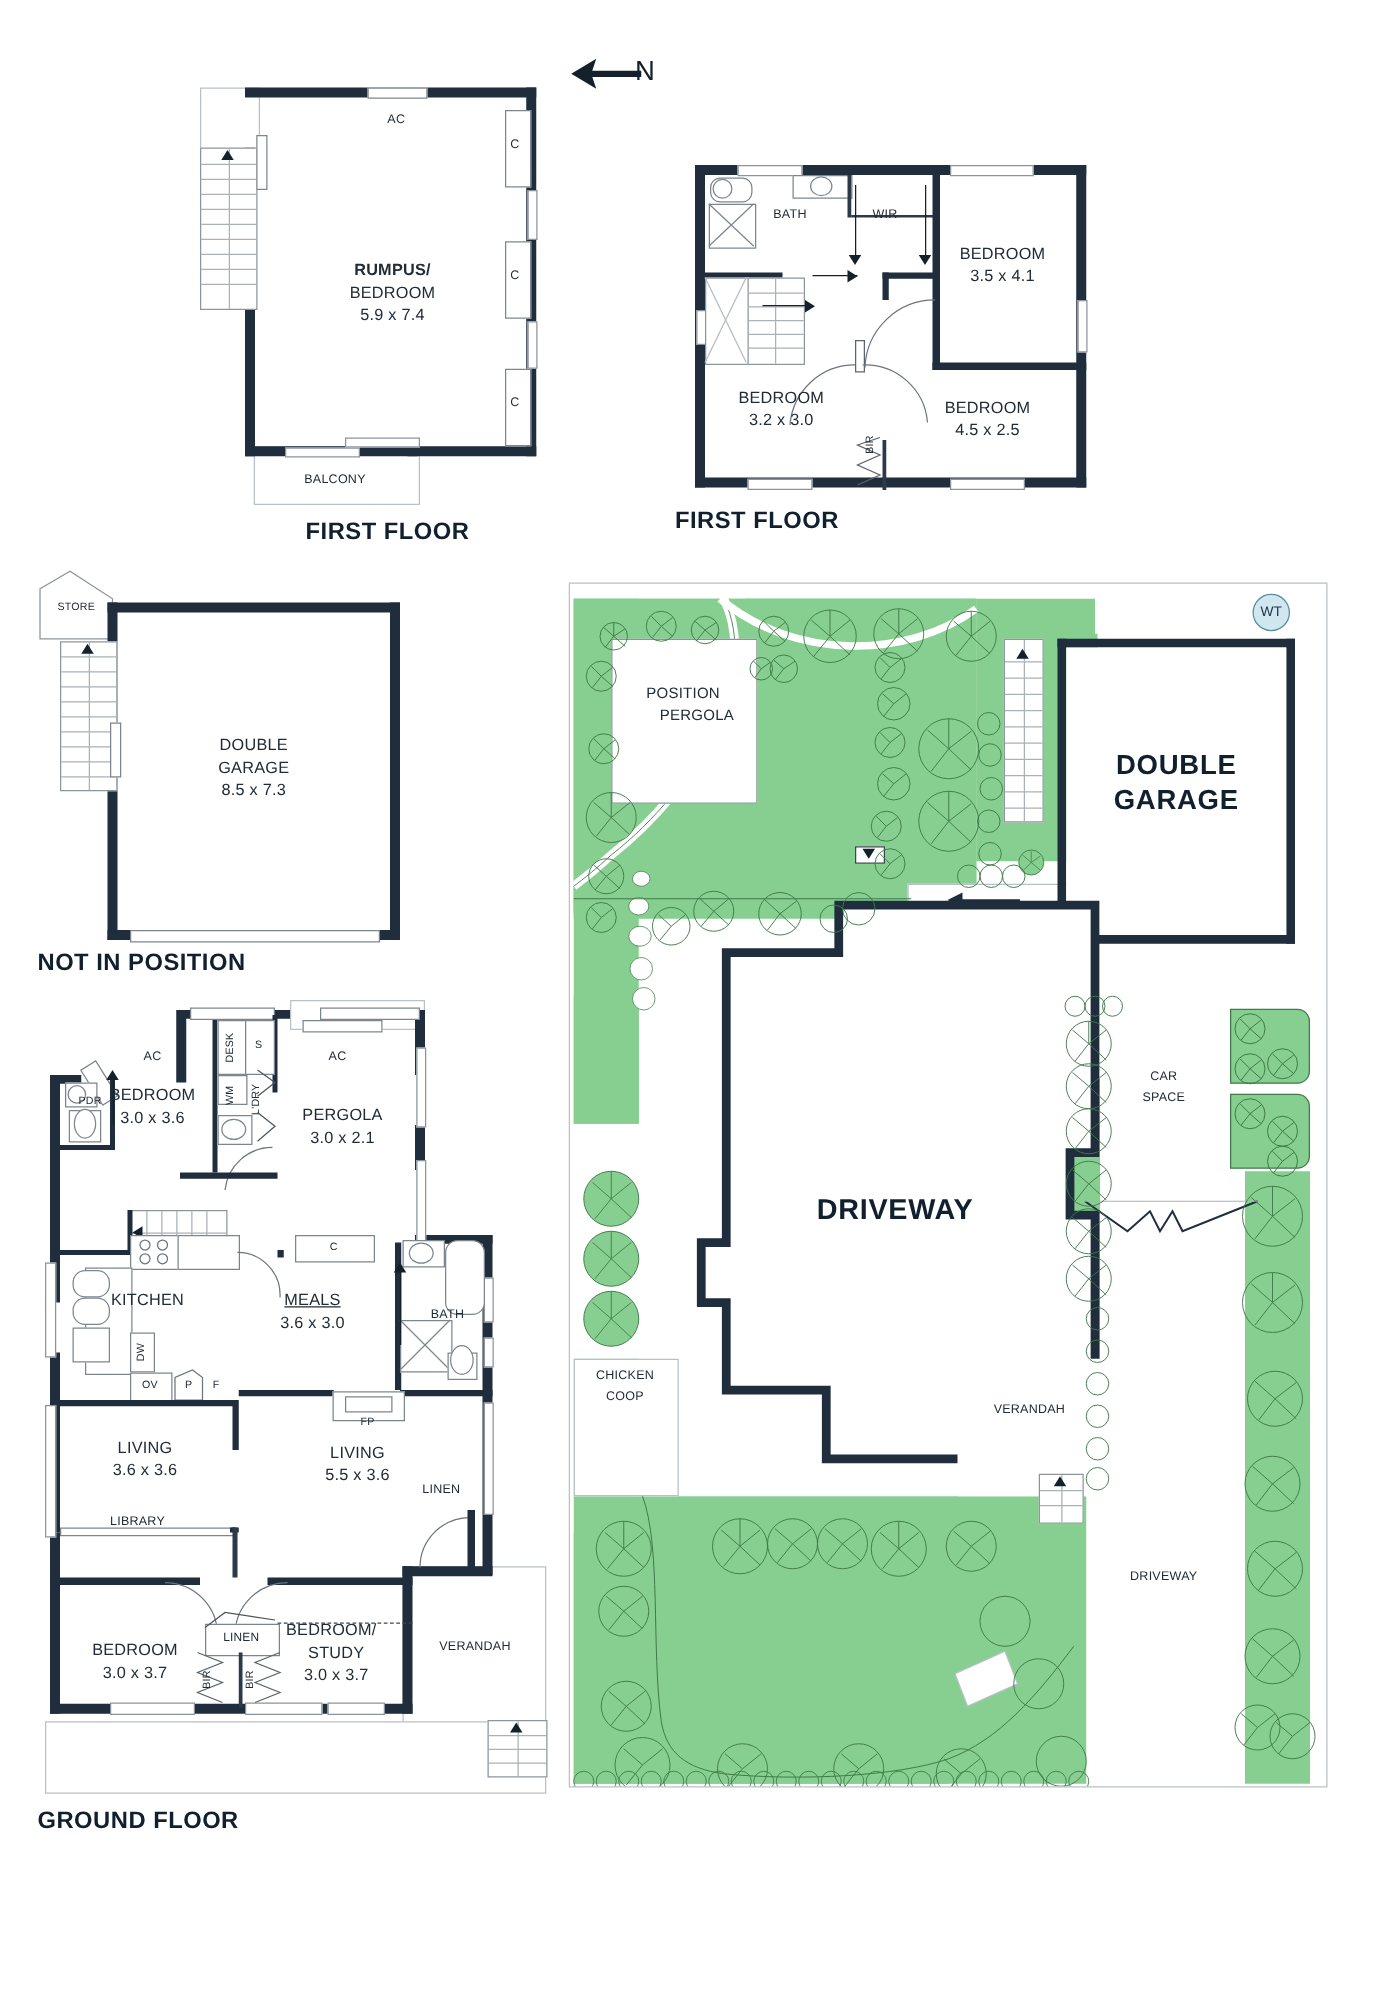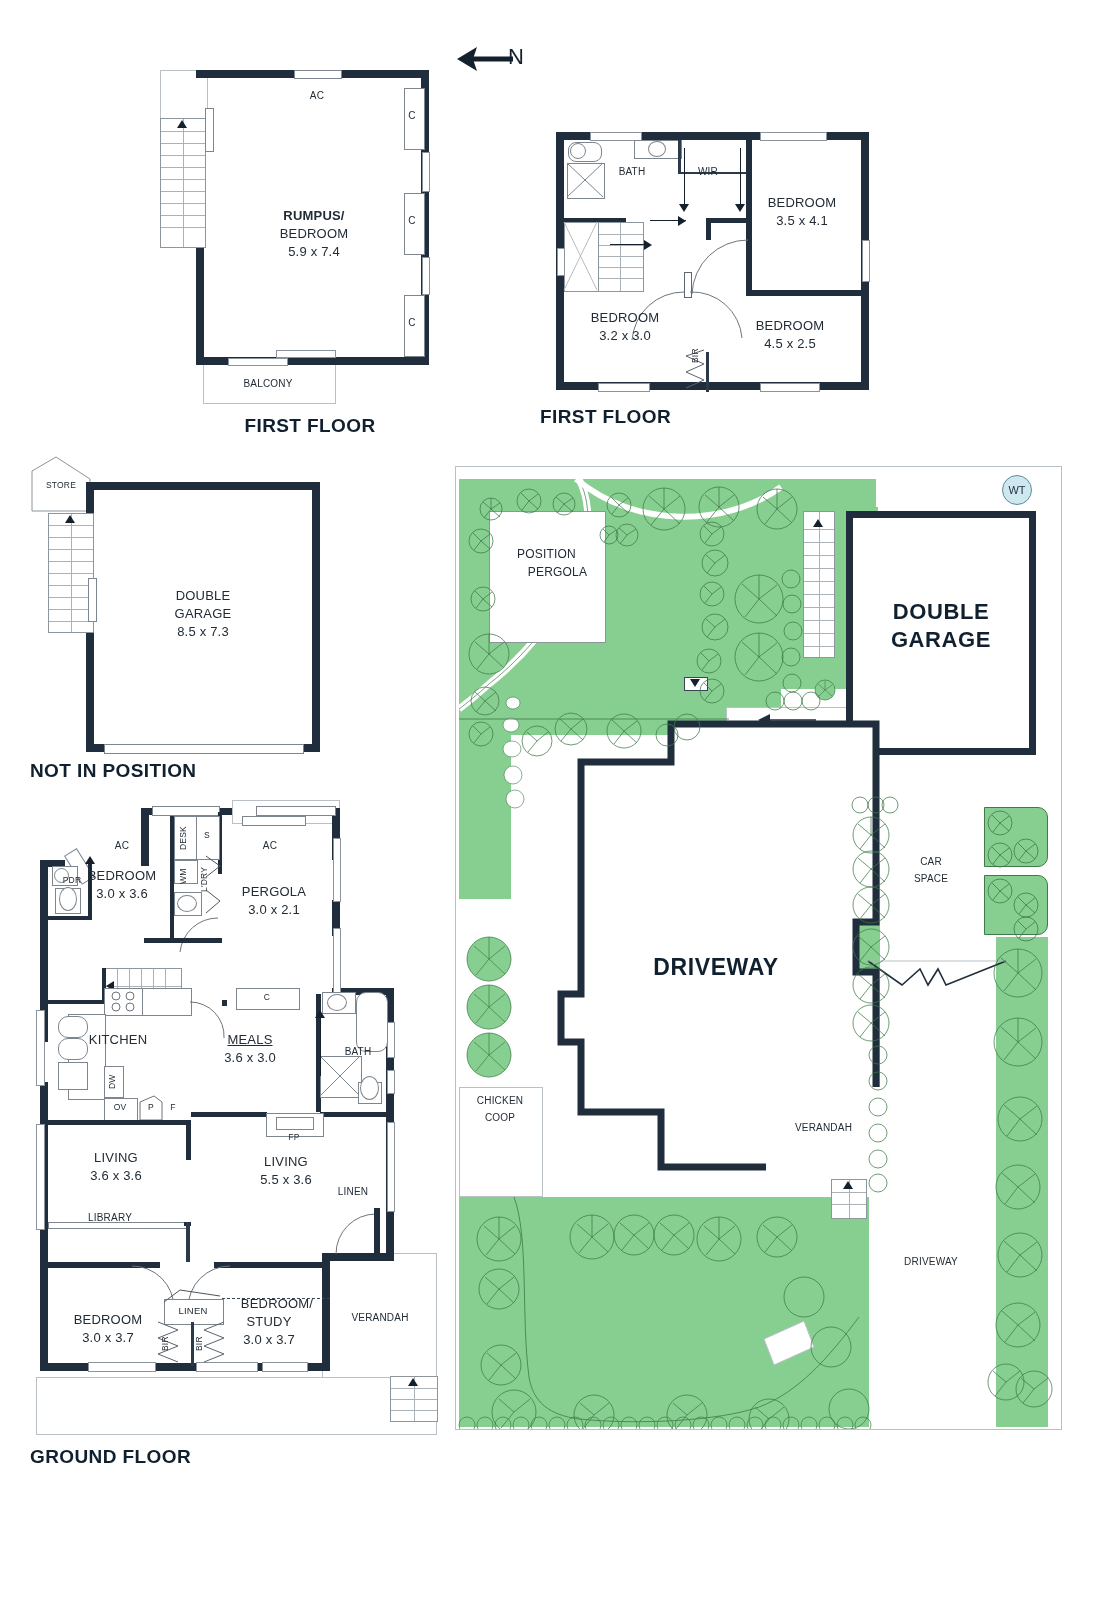--- a/index.html
+++ b/index.html
@@ -455,21 +455,21 @@
     <div class="abs" style="left:200px;top:1322px;">
       <svg width="26" height="46">
           <polyline points="24,0 4,8 24,16 4,24 24,32 4,40" fill="none" stroke="#5a636b"></polyline>
         </svg>
     </div>
     <div class="label lbl-tiny vert" style="left:160px;top:1324px;width:14px;height:40px;">BIR</div>
     <div class="label lbl-tiny vert" style="left:194px;top:1324px;width:14px;height:40px;">BIR</div>
 
     <div class="label lbl-room" style="left:56px;top:1312px;width:104px;">BEDROOM</div>
     <div class="label lbl-room" style="left:56px;top:1330px;width:104px;">3.0 x 3.7</div>
-    <div class="label lbl-room" style="left:220px;top:1296px;width:114px;">BEDROOM/</div>
+    <div class="label lbl-room" style="left:208px;top:1296px;width:114px;">BEDROOM/</div>
     <div class="label lbl-room" style="left:212px;top:1314px;width:114px;">STUDY</div>
     <div class="label lbl-room" style="left:212px;top:1332px;width:114px;">3.0 x 3.7</div>
     <div class="label lbl-small" style="left:330px;top:1312px;width:100px;">VERANDAH</div>
 
     <div class="stair" style="left:390px;top:1376px;width:46px;height:44px;">
       <i style="top:11px"></i>
         <i style="top:22px"></i>
         <i style="top:33px"></i>
       <div class="mid" style="left:23px;"></div>
     </div>

